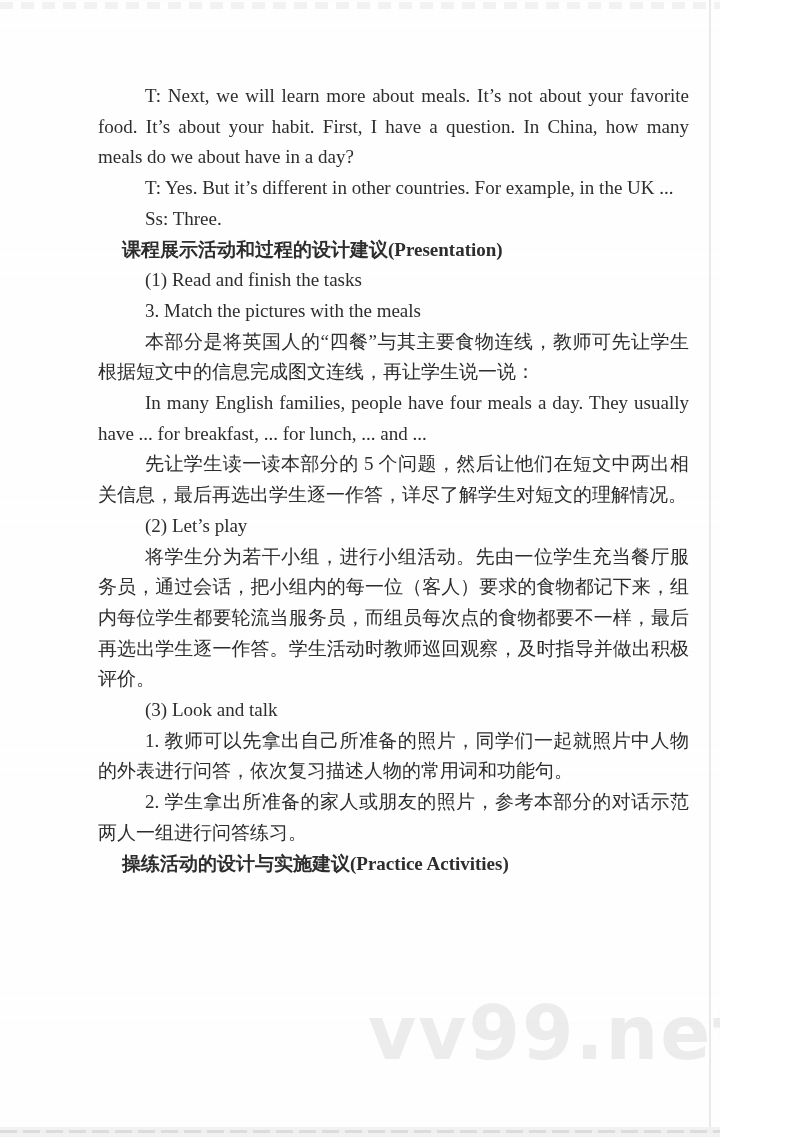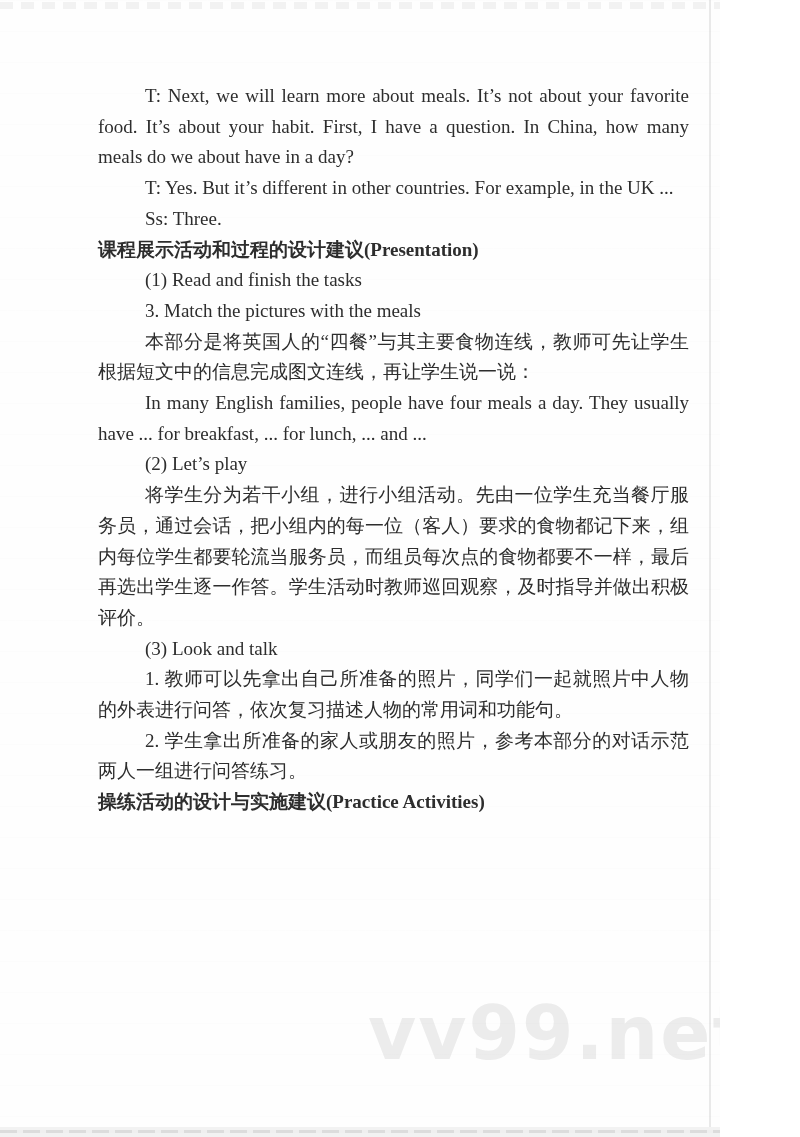--- a/index.html
+++ b/index.html
@@ -54,38 +54,39 @@
     left: 98px;
     top: 81px;
     width: 591px;
     z-index: 1;
     font-size: 19px;
     line-height: 30.7px;
     color: #2d2d2d;
     text-align: justify;
   }
   .para { margin: 0; text-indent: 47px; }
-  .para.heading { text-indent: 0; font-weight: bold; }
+  .para.heading { text-indent: 0; font-weight: bold; margin-left: 24px; }
 </style>
 </head>
 <body>
 
 <div class="page">
   <div class="top-edge"></div>
   <div class="right-edge-line"></div>
   <div class="watermark">vv99.net</div>
   <div class="content">
       <p class="para">T: Next, we will learn more about meals. It’s not about your favorite food. It’s about your habit. First, I have a question. In China, how many meals do we about have in a day?</p>
       <p class="para">T: Yes. But it’s different in other countries. For example, in the UK ...</p>
       <p class="para">Ss: Three.</p>
       <p class="para heading">课程展示活动和过程的设计建议(Presentation)</p>
       <p class="para">(1) Read and finish the tasks</p>
       <p class="para">3. Match the pictures with the meals</p>
       <p class="para">本部分是将英国人的“四餐”与其主要食物连线，教师可先让学生根据短文中的信息完成图文连线，再让学生说一说：</p>
       <p class="para">In many English families, people have four meals a day. They usually have ... for breakfast, ... for lunch, ... and ...</p>
+      <p class="para">先让学生读一读本部分的 5 个问题，然后让他们在短文中两出相关信息，最后再选出学生逐一作答，详尽了解学生对短文的理解情况。</p>
       <p class="para">(2) Let’s play</p>
       <p class="para">将学生分为若干小组，进行小组活动。先由一位学生充当餐厅服务员，通过会话，把小组内的每一位（客人）要求的食物都记下来，组内每位学生都要轮流当服务员，而组员每次点的食物都要不一样，最后再选出学生逐一作答。学生活动时教师巡回观察，及时指导并做出积极评价。</p>
       <p class="para">(3) Look and talk</p>
       <p class="para">1. 教师可以先拿出自己所准备的照片，同学们一起就照片中人物的外表进行问答，依次复习描述人物的常用词和功能句。</p>
       <p class="para">2. 学生拿出所准备的家人或朋友的照片，参考本部分的对话示范两人一组进行问答练习。</p>
       <p class="para heading">操练活动的设计与实施建议(Practice Activities)</p>
     </div>
   <div class="bottom-strip">
     <div class="bottom-dashes"></div>
   </div>

